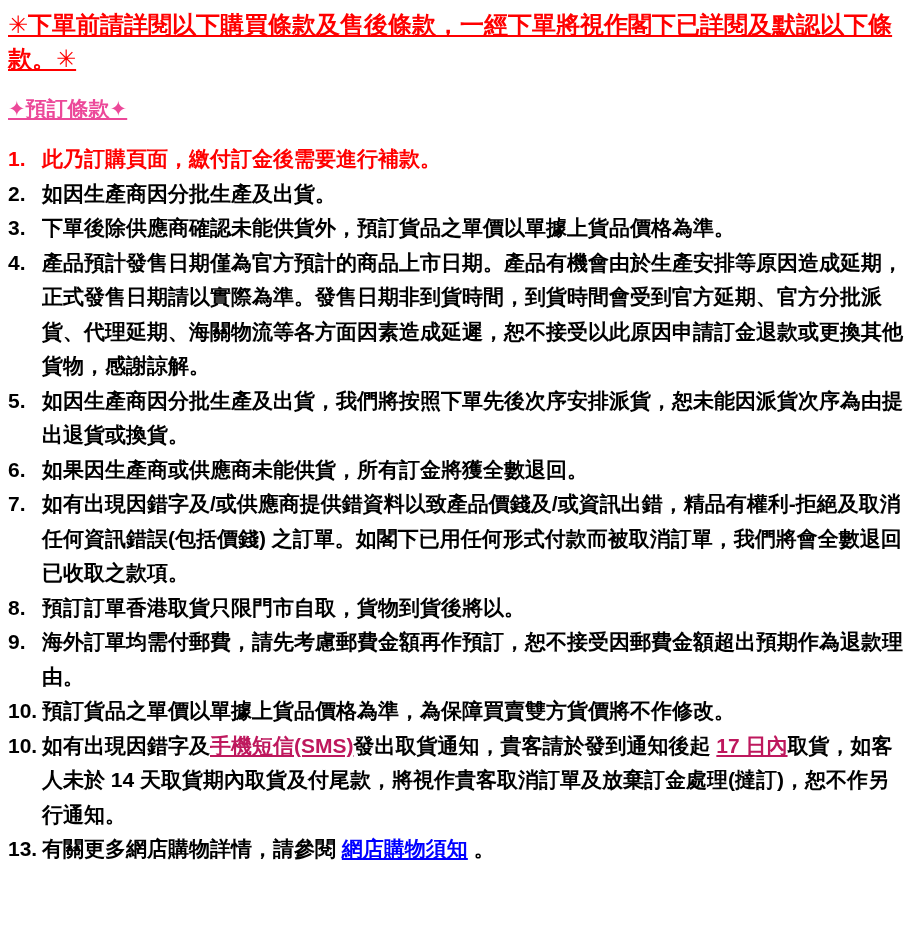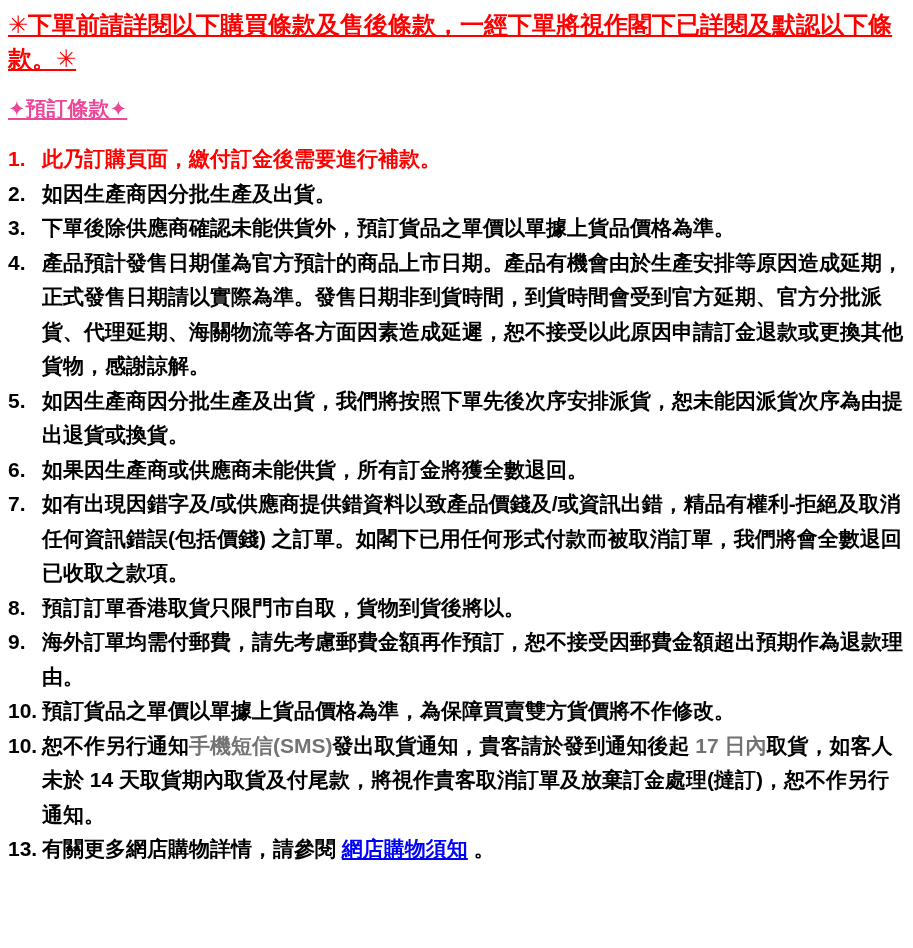--- a/index.html
+++ b/index.html
@@ -50,21 +50,22 @@
     white-space: nowrap;
   }
   .term-item .body {
     flex: 1;
   }
   .term-item.red-item,
   .red {
     color: #ff0000;
   }
   .red-underline {
-    color: #737373;
+    color: #be185d;
+    text-decoration: underline;
   }
   a.link {
     color: #0000ff;
     text-decoration: underline;
     cursor: pointer;
   }
 </style>
 </head>
 <body>
 
@@ -107,20 +108,20 @@
       <li class="term-item">
         <span class="num">9.</span>
         <span class="body"><span>海外訂單均需付郵費，請先考慮郵費金額再作預訂，恕不接受因郵費金額超出預期作為退款理由。</span></span>
       </li>
       <li class="term-item">
         <span class="num">10.</span>
         <span class="body"><span>預訂貨品之單價以單據上貨品價格為準，為保障買賣雙方貨價將不作修改。</span></span>
       </li>
       <li class="term-item">
         <span class="num">10.</span>
-        <span class="body"><span>恕不作另行通知</span><span class="red-underline">手機短信(SMS)</span><span>發出取貨通知，貴客請於發到通知後起 </span><span class="red-underline">17 日內</span><span>取貨，如客人未於 14 天取貨期內取貨及付尾款，將視作貴客取消訂單及放棄訂金處理(撻訂)，恕不作另行通知。</span></span>
+        <span class="body"><span>如有出現因錯字及</span><span class="red-underline">手機短信(SMS)</span><span>發出取貨通知，貴客請於發到通知後起 </span><span class="red-underline">17 日內</span><span>取貨，如客人未於 14 天取貨期內取貨及付尾款，將視作貴客取消訂單及放棄訂金處理(撻訂)，恕不作另行通知。</span></span>
       </li>
       <li class="term-item">
         <span class="num">13.</span>
         <span class="body"><span>有關更多網店購物詳情，請參閱 </span><a class="link" href="#">網店購物須知</a><span> 。</span></span>
       </li>
     </ol>
 </div>
 
 </body></html>

